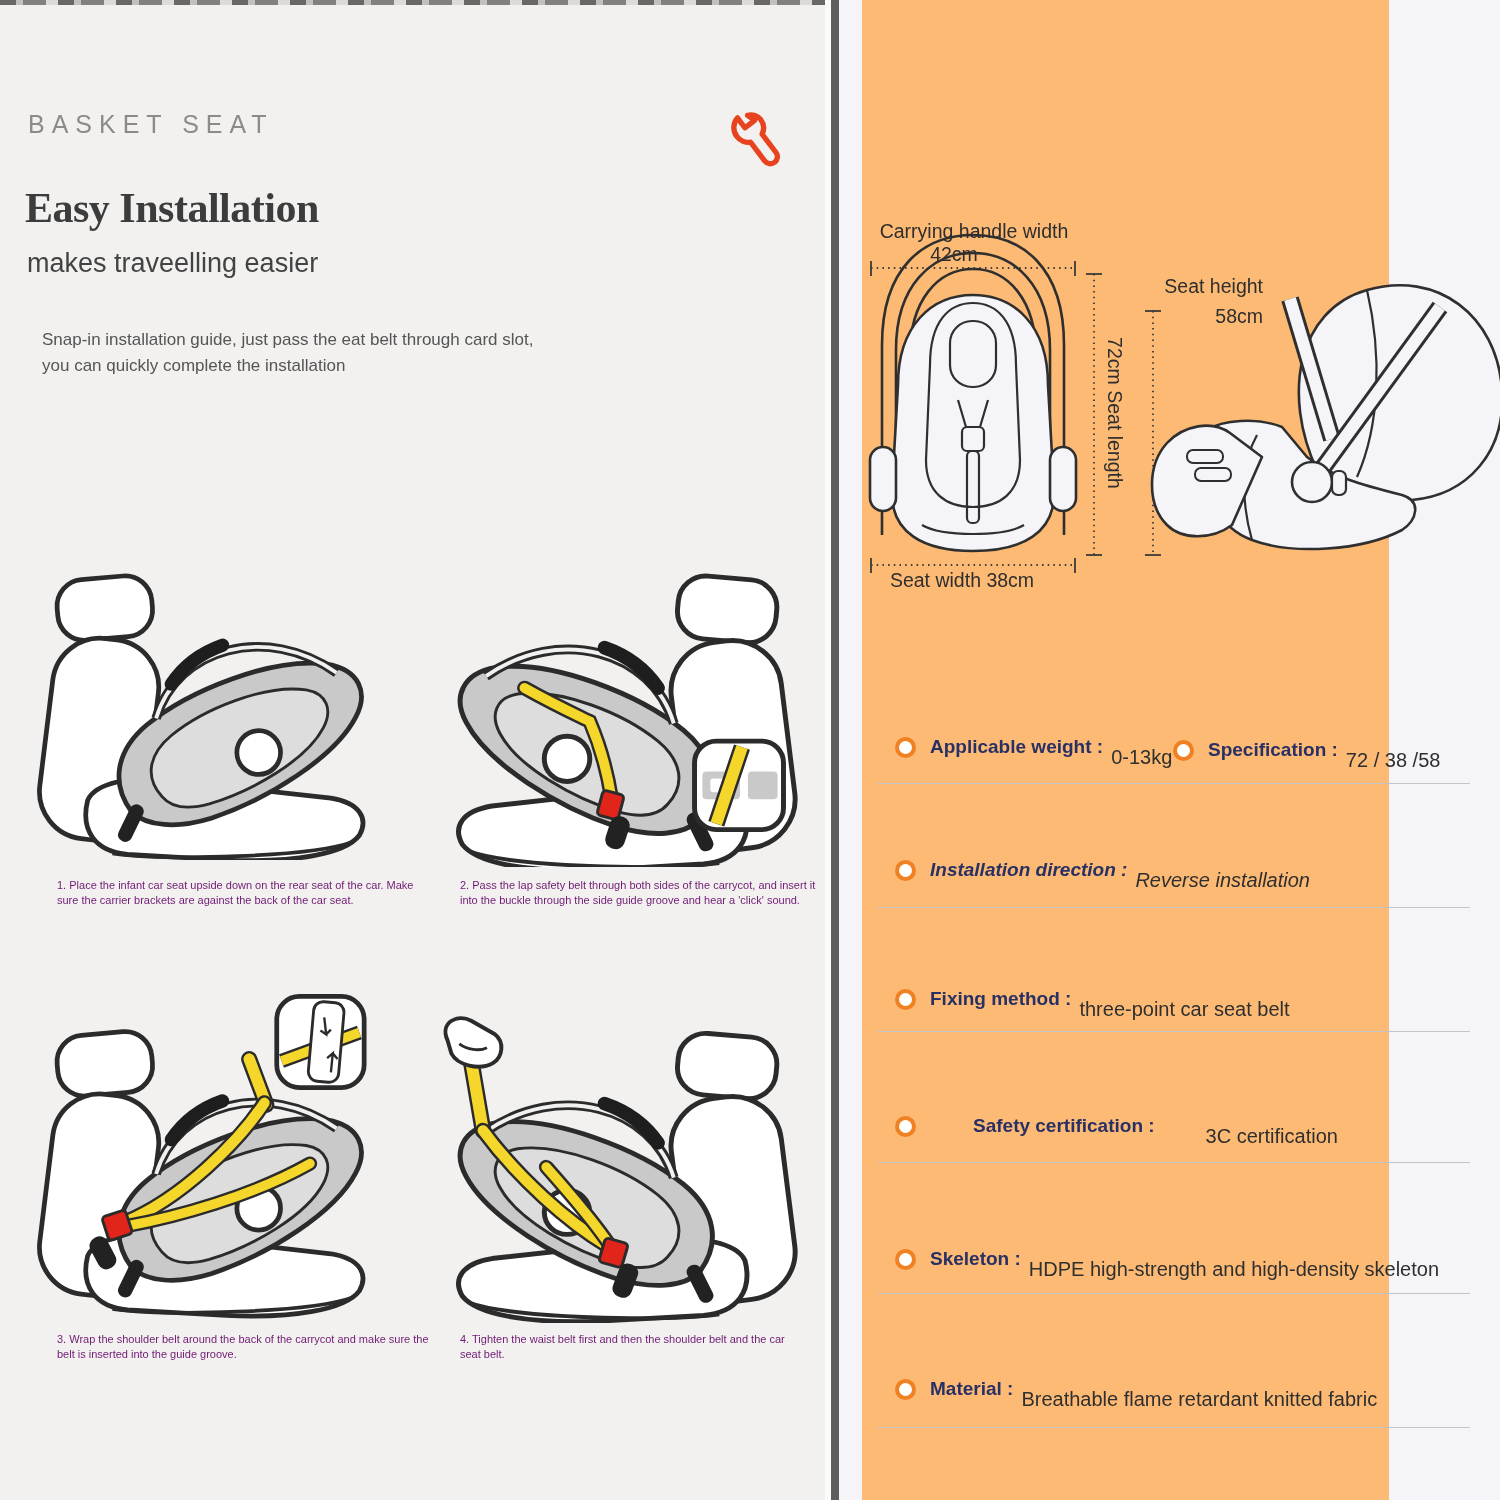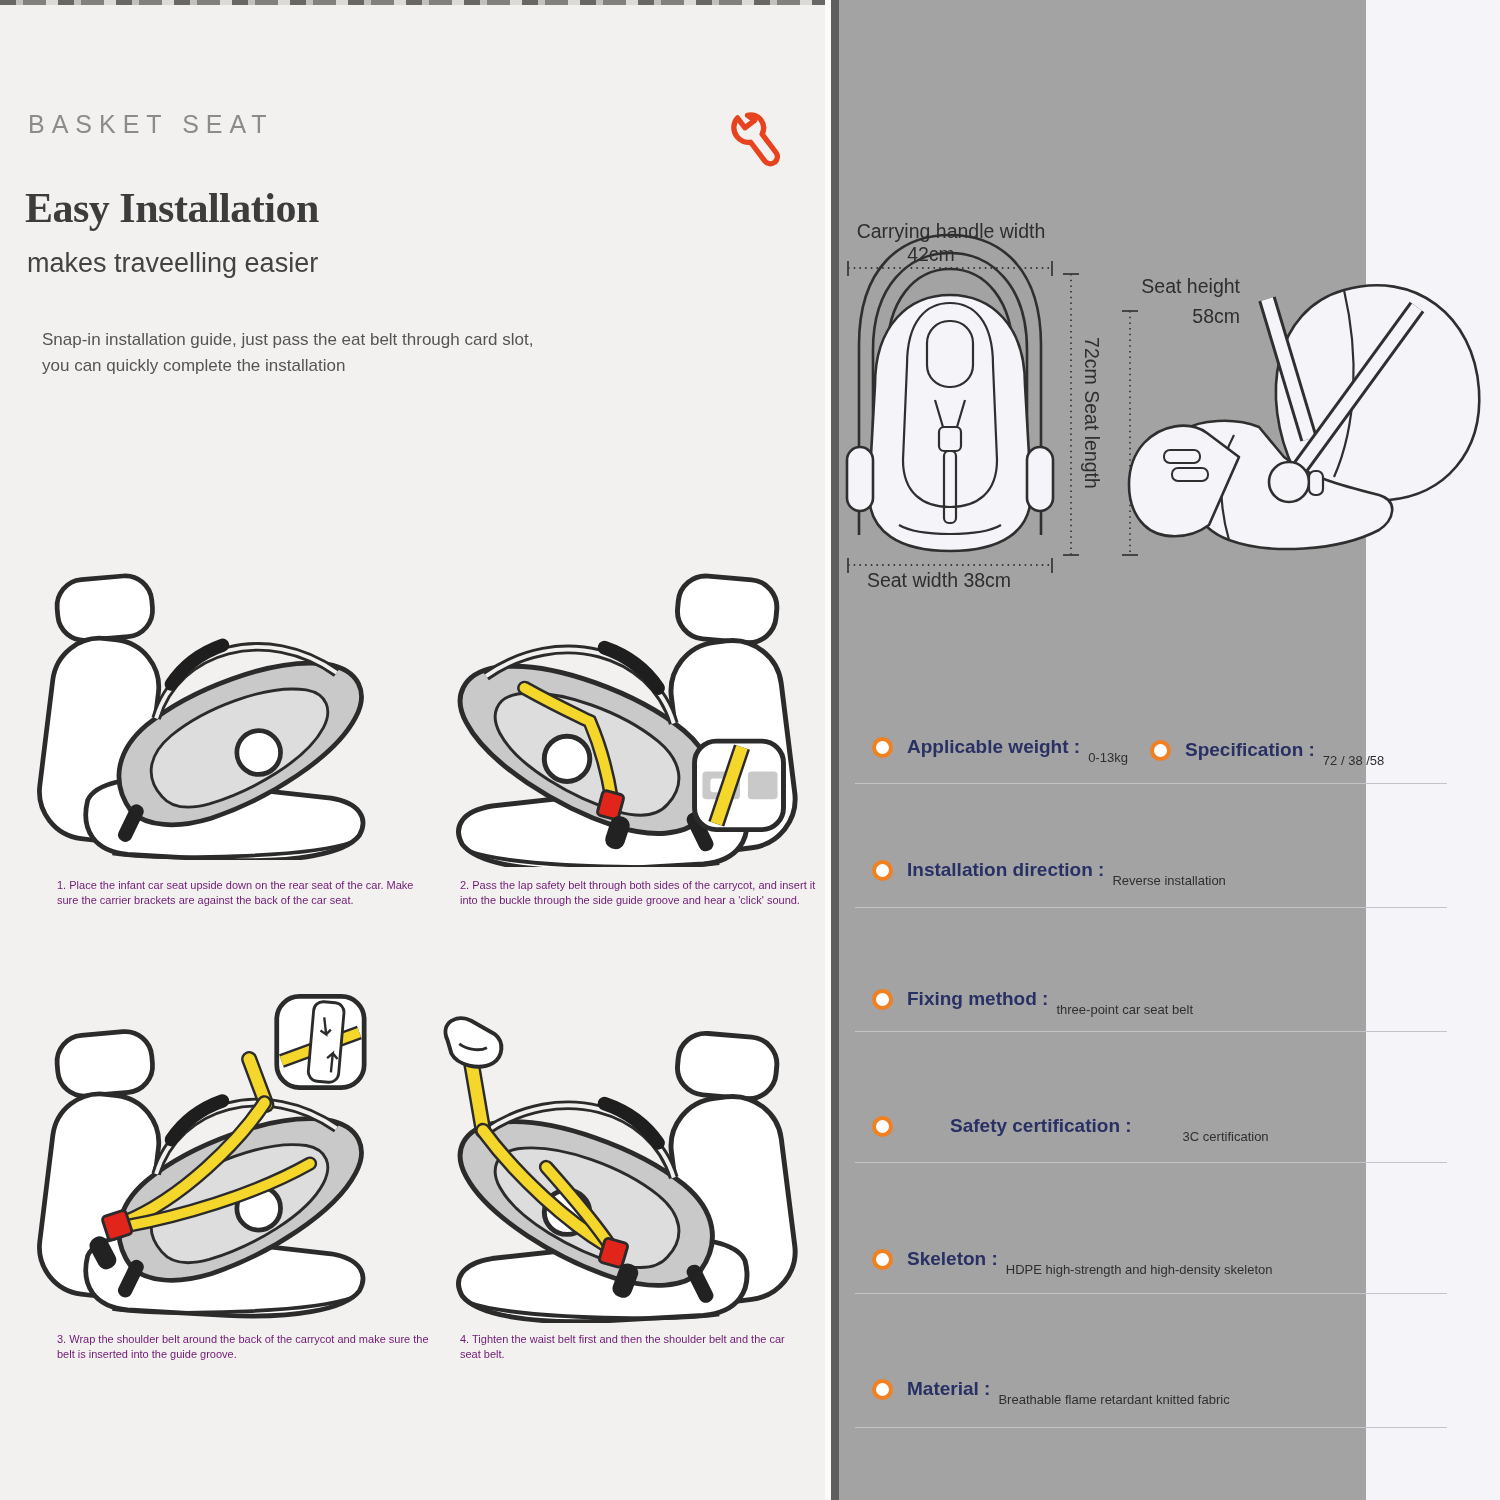--- a/index.html
+++ b/index.html
@@ -1,40 +1,40 @@
 <!DOCTYPE html>
 <html><head>
 <meta charset="utf-8">
 <style>
   html,body{margin:0;padding:0;}
   body{font-family:"Liberation Sans",sans-serif;background:#fff;}
   .stage{position:relative;width:1500px;height:1500px;overflow:hidden;background:#f5f4f8;}
   .left-panel{position:absolute;left:0;top:0;width:825px;height:1500px;background:#f2f1ef;}
   .gap-strip{position:absolute;left:825px;top:0;width:6px;height:1500px;background:#fbfbfa;}
   .divider-bar{position:absolute;left:831px;top:0;width:8px;height:1500px;background:#5e5e5e;}
-  .right-panel{position:absolute;left:839px;top:0;width:527px;height:1500px;background:#a3a3a3;}
+  .right-panel{position:absolute;left:862px;top:0;width:527px;height:1500px;background:#fdba74;}
   .top-artifact{position:absolute;left:0;top:0;width:830px;height:5px;opacity:.85;
     background:repeating-linear-gradient(90deg,#504f4b 0 16px,#b9b8b4 16px 23px,#6e6d69 23px 46px,#d8d7d3 46px 58px);}
   .brand{position:absolute;left:28px;top:110px;font-size:25px;font-weight:400;letter-spacing:7px;color:#8b8b8b;}
   .title{position:absolute;left:25px;top:184px;font-size:42px;font-weight:800;color:#3c3c3c;letter-spacing:-.5px;font-family:Liberation Serif, serif;}
   .subtitle{position:absolute;left:27px;top:248px;font-size:27px;font-weight:400;color:#434343;}
   .description{position:absolute;left:42px;top:327px;font-size:17px;color:#555;line-height:1.5;white-space:pre-line;}
   .caption{position:absolute;font-size:11px;color:#701a75;line-height:1.38;}
   .cap1{left:57px;top:878px;width:378px;}
   .cap2{left:460px;top:878px;width:368px;}
   .cap3{left:57px;top:1332px;width:390px;}
   .cap4{left:460px;top:1332px;width:330px;}
   .illus{position:absolute;}
   .wrench{position:absolute;left:720px;top:100px;}
   .dim-svg{position:absolute;left:0;top:195px;}
   .dim-label{font-size:19.5px;fill:#2e2e2e;font-weight:500;}
   .spec-row{position:absolute;display:flex;align-items:center;height:34px;}
   .bullet{width:13px;height:13px;border-radius:50%;border:4px solid #f08122;background:#fff;margin-right:14px;flex-shrink:0;}
   .spec-label{font-size:19px;font-weight:700;color:#283064;white-space:nowrap;}
-  .spec-value{font-size:13px;color:#2f2f2f;margin-left:8px;white-space:nowrap;margin-top:20px;}
+  .spec-value{font-size:20px;color:#2f2f2f;margin-left:8px;white-space:nowrap;margin-top:20px;}
   .spec-divider{position:absolute;left:16px;width:592px;height:0;border-top:1px solid #c4c4c8;}
   .hidden-defs{position:absolute;width:0;height:0;overflow:hidden;}
 </style>
 </head>
 <body>
 
 <svg class="hidden-defs" aria-hidden="true">
   <defs>
     <g id="seatcar">
       <g fill="#ffffff" stroke="#2b2b2b" stroke-width="5" stroke-linejoin="round">
@@ -206,21 +206,21 @@
       <span class="spec-label">Applicable weight :</span>
       <span class="spec-value">0-13kg</span>
     </div>
     <div class="spec-row" style="left:311px;top:733px;">
       <span class="bullet"></span>
       <span class="spec-label">Specification :</span>
       <span class="spec-value">72 / 38 /58</span>
     </div>
     <div class="spec-divider" style="top:783px;"></div>
 
-    <div class="spec-row" style="left:33px;top:853px;">
+    <div class="spec-row" style="left:33px;top:853px;font-style:italic;">
       <span class="bullet"></span>
       <span class="spec-label">Installation direction :</span>
       <span class="spec-value">Reverse installation</span>
     </div>
     <div class="spec-divider" style="top:907px;"></div>
 
     <div class="spec-row" style="left:33px;top:982px;">
       <span class="bullet"></span>
       <span class="spec-label">Fixing method :</span>
       <span class="spec-value">three-point car seat belt</span>

